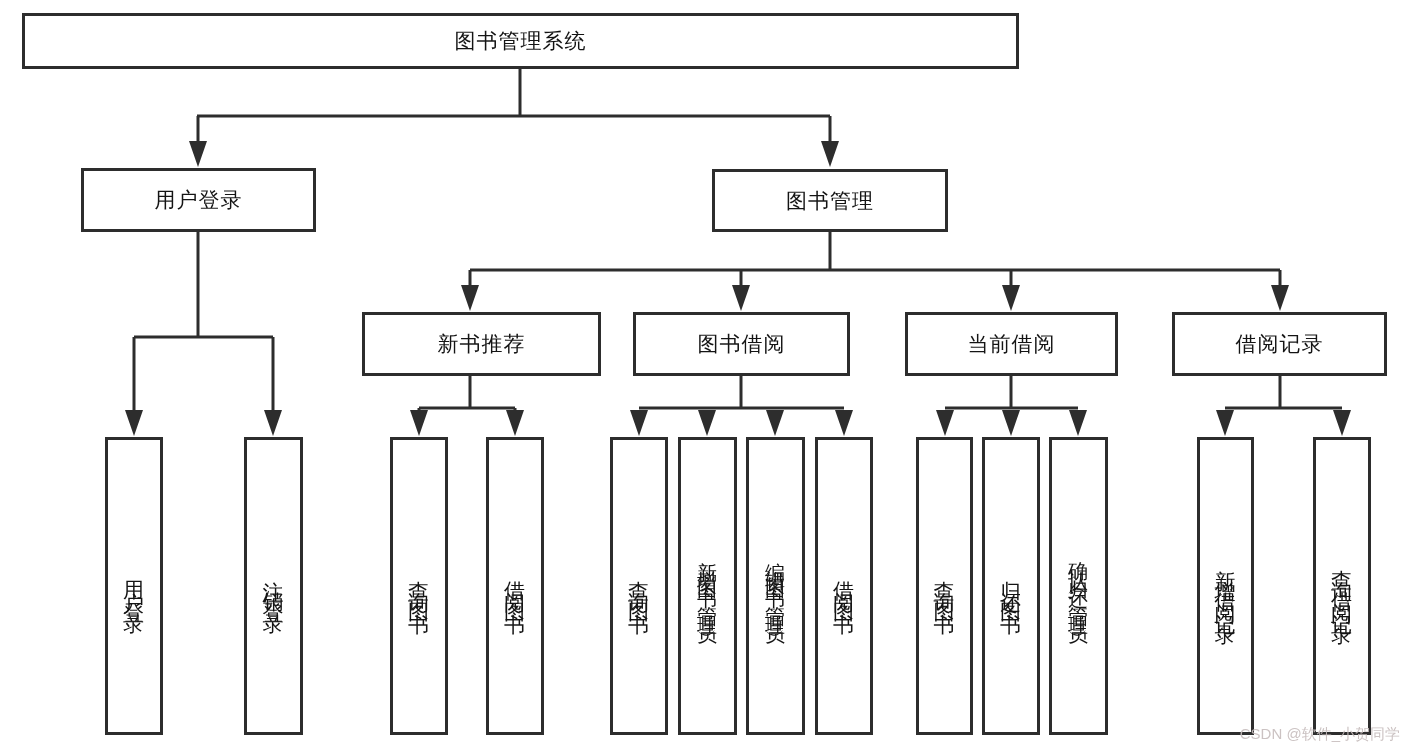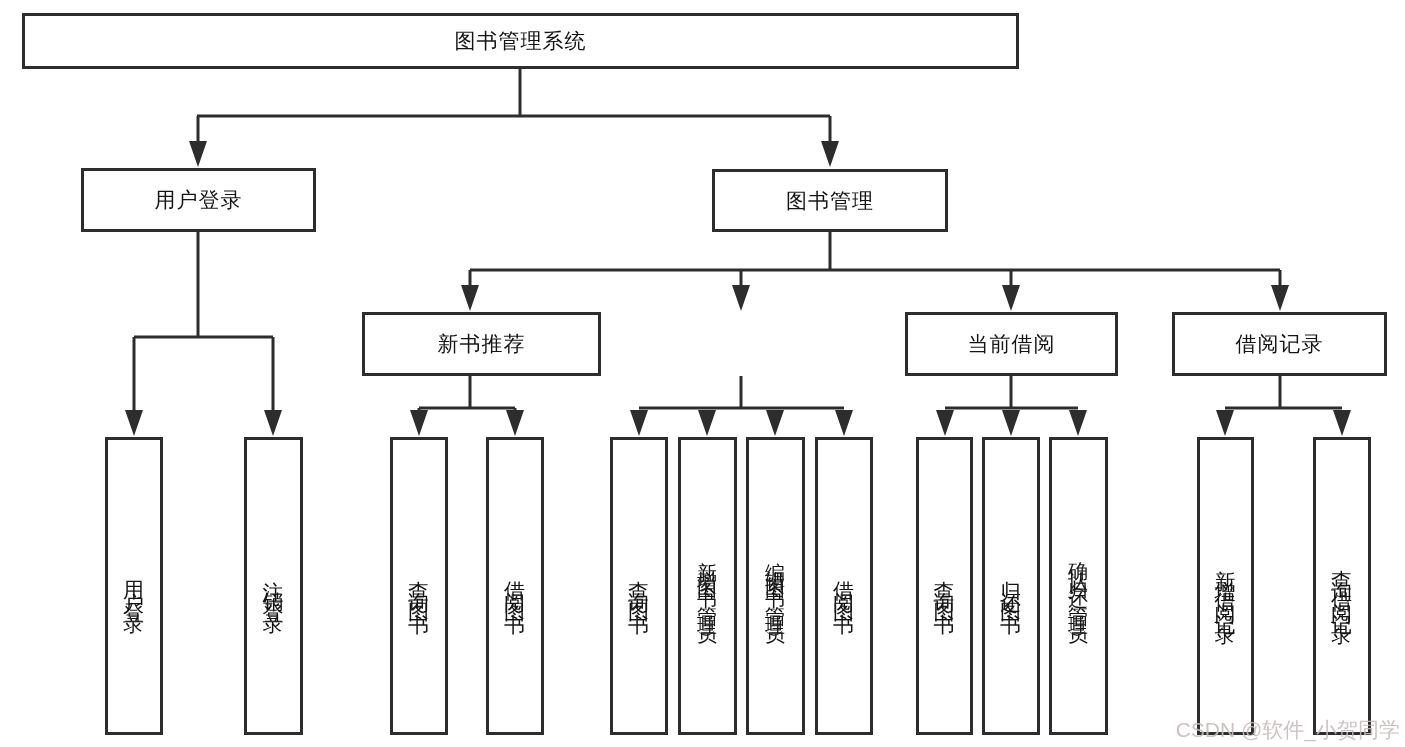--- a/index.html
+++ b/index.html
@@ -55,21 +55,21 @@
   #n-leaf-6{left:746px;width:59px;}
   #n-leaf-7{left:815px;width:58px;}
   #n-leaf-8{left:916px;width:57px;}
   #n-leaf-9{left:982px;width:58px;}
   #n-leaf-10{left:1049px;width:59px;}
   #n-leaf-11{left:1197px;width:57px;}
   #n-leaf-12{left:1313px;width:58px;}
   .watermark{
     position:absolute;
     right:5px;bottom:3px;
-    font-size:21px;
+    font-size:15px;
     color:#c6bcbc;
     opacity:0.9;
     z-index:3;
     white-space:nowrap;
   }
 </style>
 </head>
 <body>
 
 <div class="canvas">
@@ -134,20 +134,23 @@
   <div class="box" id="n-l2-0">
     <span class="hlabel">用户登录</span>
   </div>
   <div class="box" id="n-l2-1">
     <span class="hlabel">图书管理</span>
   </div>
 
   <div class="box" id="n-l3-0">
     <span class="hlabel">新书推荐</span>
   </div>
+  <div class="box" id="n-l3-1">
+    <span class="hlabel">图书借阅</span>
+  </div>
   <div class="box" id="n-l3-3">
     <span class="hlabel">借阅记录</span>
   </div>
   <div class="box" id="n-l3-2">
     <span class="hlabel">当前借阅</span>
   </div>
 
   <div class="box leaf" id="n-leaf-0">
     <span class="vlabel">用户登录</span>
   </div>

